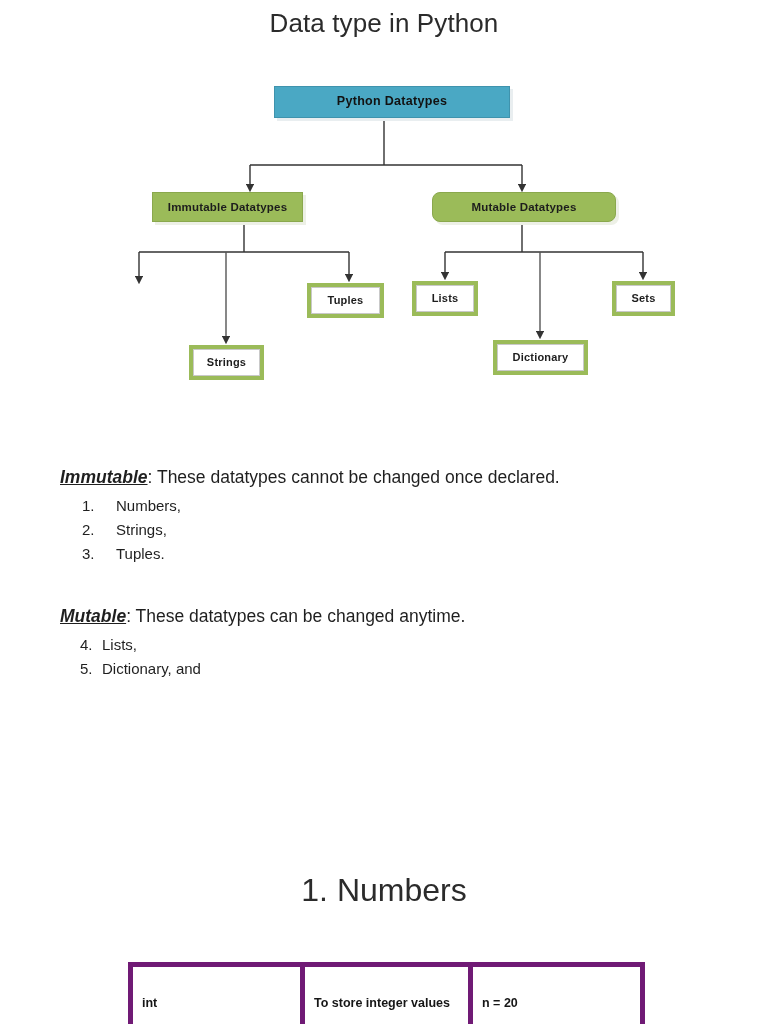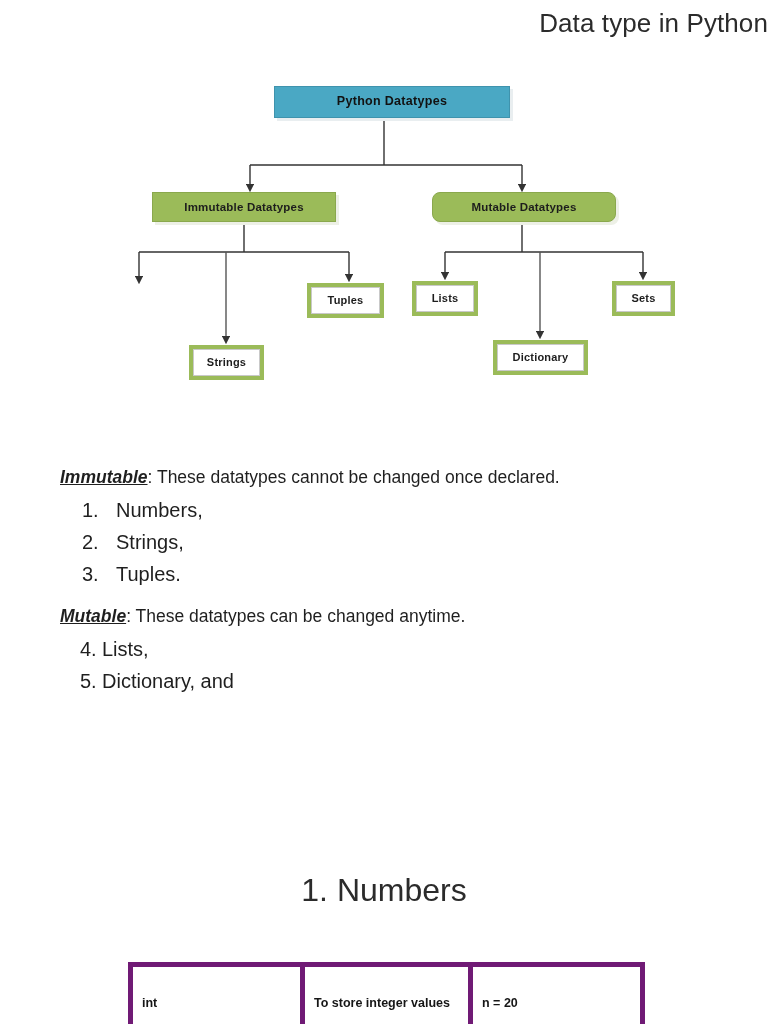--- a/index.html
+++ b/index.html
@@ -15,21 +15,21 @@
     font-family: "Liberation Sans", sans-serif;
     color: #222222;
   }
 
   
   .page-title {
     position: absolute;
     left: 0;
     top: 8px;
     width: 768px;
-    text-align: right;
+    text-align: center;
     font-size: 26px;
     font-weight: 400;
     color: #2b2b2b;
     letter-spacing: .1px;
   }
 
   
   .diagram {
     position: absolute;
     left: 0;
@@ -126,21 +126,21 @@
     font-style: italic;
     text-decoration: underline;
   }
 
   .numlist {
     margin: 4px 0 0 0;
     padding: 0;
     list-style: none;
   }
   .numlist li {
-    font-size: 20px;
+    font-size: 15px;
     line-height: 1.62;
     color: #1f1f1f;
   }
   .numlist.wide li .num { display: inline-block; width: 34px; padding-left: 22px; }
   .numlist.tight li .num { display: inline-block; width: 22px; padding-left: 20px; }
 
   
   .section-heading {
     position: absolute;
     left: 0;
@@ -207,21 +207,21 @@
     <path d="M 445 182 L 445 206" stroke="#333333" stroke-width="1.4" fill="none" marker-end="url(#arrow)"></path>
     <path d="M 643 182 L 643 206" stroke="#333333" stroke-width="1.4" fill="none" marker-end="url(#arrow)"></path>
 
     <path d="M 540 182 L 540 265" stroke="#555555" stroke-width="1.4" fill="none" marker-end="url(#arrow)"></path>
   </svg>
 
   <div class="node node-root" style="left:274px; top:16px; width:236px; height:32px;">
     <span>Python Datatypes</span>
   </div>
 
-  <div class="node node-branch" style="left:152px; top:122px; width:184px; height:30px;">
+  <div class="node node-branch" style="left:152px; top:122px; width:151px; height:30px;">
     <span>Immutable Datatypes</span>
   </div>
 
   <div class="node node-branch" style="left:432px; top:122px; width:184px; height:30px;border-radius:8px;">
     <span>Mutable Datatypes</span>
   </div>
 
 
   <div class="node node-leaf" style="left:189px; top:275px; width:75px; height:35px;">
     <span>Strings</span>

